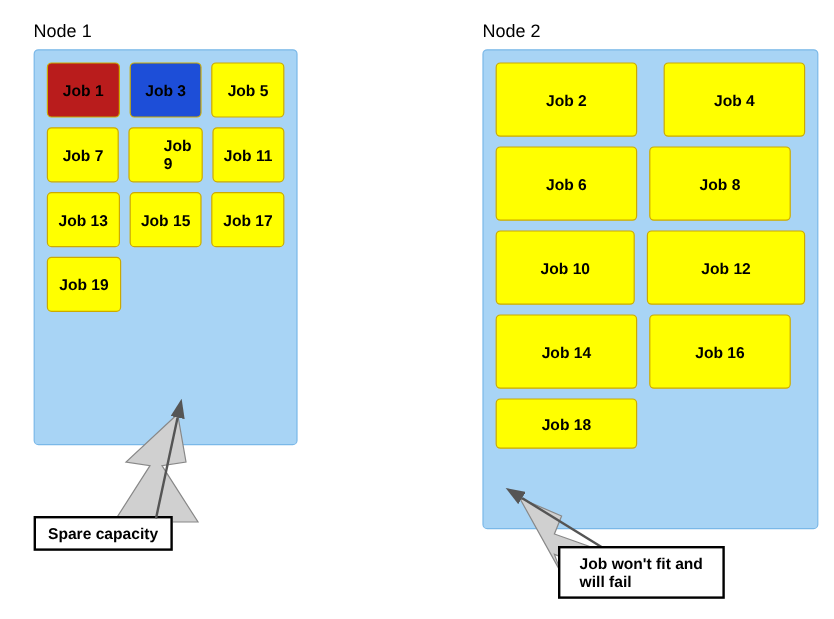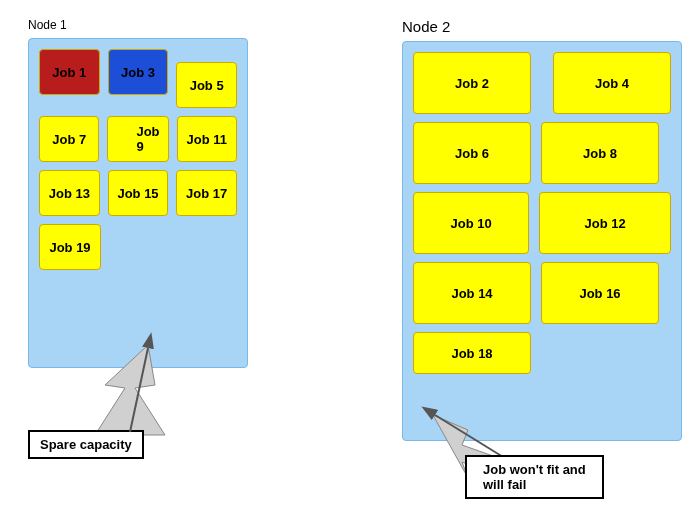--- a/index.html
+++ b/index.html
@@ -16,27 +16,27 @@
     
     .arrow-svg {
       position: absolute;
       pointer-events: none;
     }
   </style>
 </head>
 <body>
 
 <div style="position:absolute; left:28px; top:18px;">
-  <div style="font-size:12px; margin-bottom:6px;">Node 1</div>
+  <div style="font-size:15px; margin-bottom:6px;">Node 1</div>
   <div style="background:#a8d4f5; border:1px solid #7ab8e8; border-radius:4px; padding:10px; width:220px; height:330px; display:flex; flex-direction:column; gap:8px;">
 
     <div style="display:flex; gap:8px;">
       <div style="background:#b91c1c;border:1.5px solid #ccaa00;border-radius:4px;width:62px;height:46px;display:flex;align-items:center;justify-content:center;font-weight:bold;">Job 1</div>
       <div style="background:#1d4ed8;border:1.5px solid #ccaa00;border-radius:4px;width:62px;height:46px;display:flex;align-items:center;justify-content:center;font-weight:bold;">Job 3</div>
-      <div style="background:#ffff00;border:1.5px solid #ccaa00;border-radius:4px;width:62px;height:46px;display:flex;align-items:center;justify-content:center;font-weight:bold;margin-top:13px;">Job 5</div>
+      <div style="background:#ffff00;border:1.5px solid #ccaa00;border-radius:4px;width:62px;height:46px;display:flex;align-items:center;justify-content:center;font-weight:bold;">Job 5</div>
     </div>
 
     <div style="display:flex; gap:8px;">
       <div style="background:#ffff00;border:1.5px solid #ccaa00;border-radius:4px;width:62px;height:46px;display:flex;align-items:center;justify-content:center;font-weight:bold;">Job 7</div>
       <div style="background:#ffff00;border:1.5px solid #ccaa00;border-radius:4px;width:62px;height:46px;display:flex;align-items:center;justify-content:center;font-weight:bold;padding-left:28px;">Job 9</div>
       <div style="background:#ffff00;border:1.5px solid #ccaa00;border-radius:4px;width:62px;height:46px;display:flex;align-items:center;justify-content:center;font-weight:bold;">Job 11</div>
     </div>
 
     <div style="display:flex; gap:8px;">
       <div style="background:#ffff00;border:1.5px solid #ccaa00;border-radius:4px;width:62px;height:46px;display:flex;align-items:center;justify-content:center;font-weight:bold;">Job 13</div>

